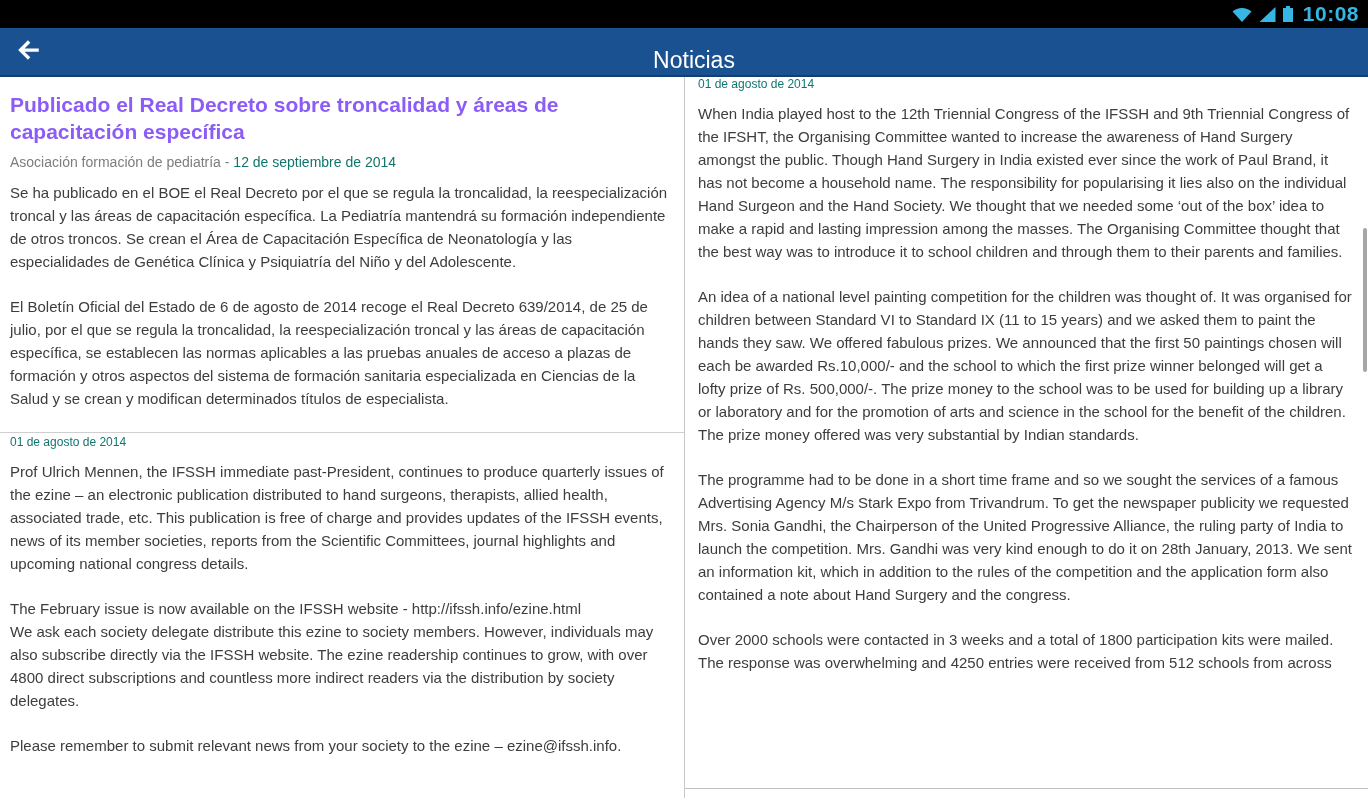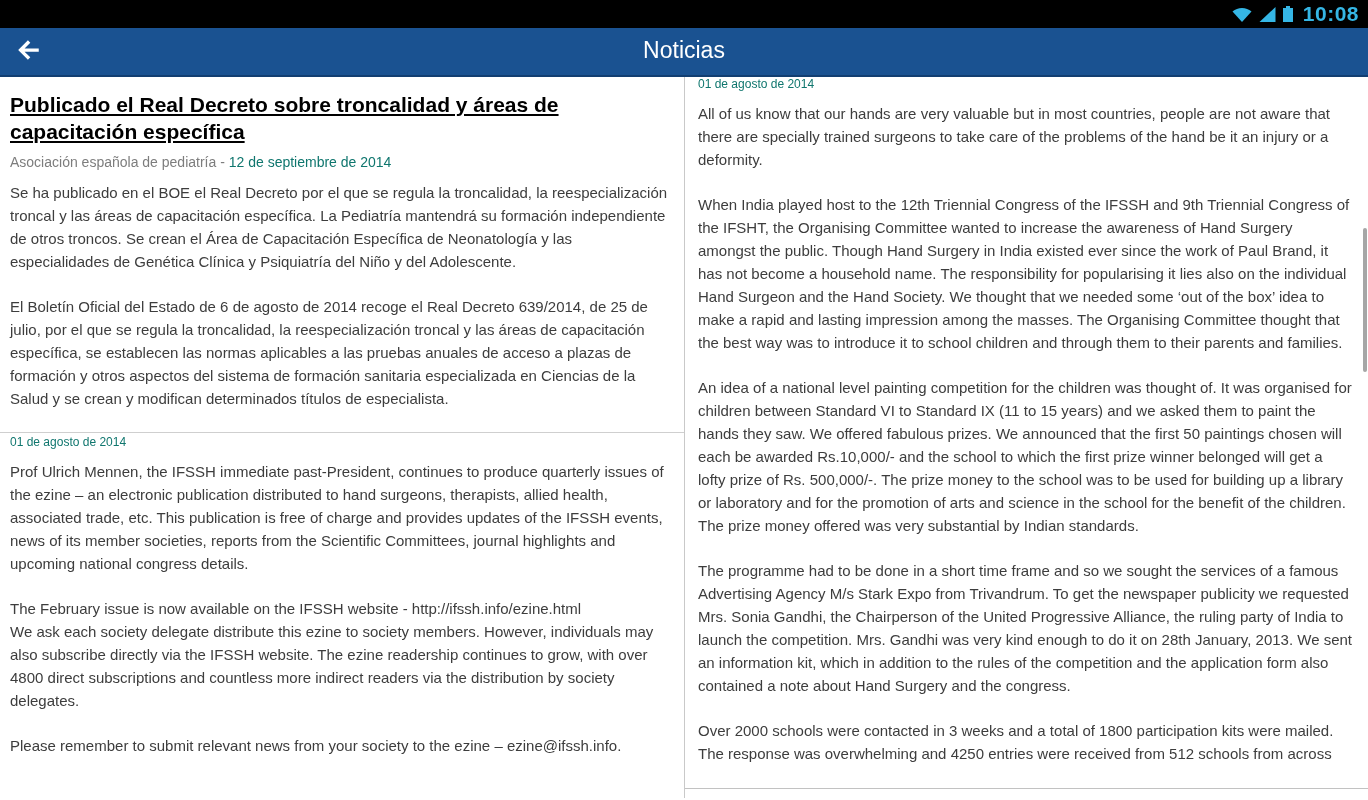--- a/index.html
+++ b/index.html
@@ -21,36 +21,36 @@
   .app-header {
     height: 49px; background: #1a5291; border-bottom: 2px solid #123e71;
     display: flex; align-items: center; position: relative; box-sizing: border-box;
   }
   .back-button {
     background: none; border: none; width: 58px; height: 100%;
     display: flex; align-items: center; justify-content: center; cursor: pointer; padding: 0;
   }
   .page-title {
     position: absolute; left: 50%; top: 50%; transform: translate(-50%, -54%);
-    color: #ffffff; font-size: 23px; font-weight: 400; margin: 0;
+    color: #ffffff; font-size: 23px; font-weight: 400; margin: 10px;
   }
 
   
   .content { display: flex; height: 721px; position: relative; background: #ffffff; }
   .column { box-sizing: border-box; overflow: hidden; height: 100%; }
   .left-column  { width: 684px; }
   .right-column { width: 683px; position: relative; }
   .column-divider { width: 1px; background: #c9c9c9; }
 
   .article { padding: 0 16px 0 10px; }
   .right-column .article { padding: 0 14px 0 13px; }
 
   .article-title {
     font-size: 21px; line-height: 27px; font-weight: bold;
-    color: #000000; margin: 14px 0 9px; text-decoration: underline;
+    color: #8b5cf6; margin: 14px 0 9px;
   }
   .byline { font-size: 14px; color: #7d7d7d; margin: 0 0 11px; }
   .byline .sep { color: #7d7d7d; }
   .byline .date { color: #0f766e; }
   .article-date { font-size: 12px; color: #0f766e; margin: 0 0 11px; }
   .article p {
     font-size: 15px; line-height: 23px; color: #3d3d3d;
     margin: 0 0 22px; white-space: pre-line;
   }
   .article-divider { border: none; border-top: 1px solid #cfcfcf; margin: 14px 0 2px; }
@@ -99,21 +99,21 @@
     </button>
     <h1 class="page-title">Noticias</h1>
   </div>
 
   <div class="content">
 
     <div class="column left-column">
 
       <article class="article">
         <h2 class="article-title">Publicado el Real Decreto sobre troncalidad y áreas de capacitación específica</h2>
-        <div class="byline"><span>Asociación española de pediatría</span><span class="sep"> - </span><span class="date">12 de septiembre de 2014</span></div>
+        <div class="byline"><span>Asociación formación de pediatría</span><span class="sep"> - </span><span class="date">12 de septiembre de 2014</span></div>
         <p>Se ha publicado en el BOE el Real Decreto por el que se regula la troncalidad, la reespecialización troncal y las áreas de capacitación específica. La Pediatría mantendrá su formación independiente de otros troncos. Se crean el Área de Capacitación Específica de Neonatología y las especialidades de Genética Clínica y Psiquiatría del Niño y del Adolescente.</p>
         <p>El Boletín Oficial del Estado de 6 de agosto de 2014 recoge el Real Decreto 639/2014, de 25 de julio, por el que se regula la troncalidad, la reespecialización troncal y las áreas de capacitación específica, se establecen las normas aplicables a las pruebas anuales de acceso a plazas de formación y otros aspectos del sistema de formación sanitaria especializada en Ciencias de la Salud y se crean y modifican determinados títulos de especialista.</p>
       </article>
 
       <hr class="article-divider">
 
       <article class="article">
         <div class="article-date">01 de agosto de 2014</div>
         <p>Prof Ulrich Mennen, the IFSSH immediate past-President, continues to produce quarterly issues of the ezine – an electronic publication distributed to hand surgeons, therapists, allied health, associated trade, etc. This publication is free of charge and provides updates of the IFSSH events, news of its member societies, reports from the Scientific Committees, journal highlights and upcoming national congress details.</p>
         <p>The February issue is now available on the IFSSH website - http://ifssh.info/ezine.html
@@ -122,21 +122,20 @@
       </article>
 
     </div>
 
     <div class="column-divider"></div>
 
     <div class="column right-column">
 
       <article class="article">
         <div class="article-date">01 de agosto de 2014</div>
-        <p>All of us know that our hands are very valuable but in most countries, people are not aware that there are specially trained surgeons to take care of the problems of the hand be it an injury or a deformity.</p>
         <p>When India played host to the 12th Triennial Congress of the IFSSH and 9th Triennial Congress of the IFSHT, the Organising Committee wanted to increase the awareness of Hand Surgery amongst the public. Though Hand Surgery in India existed ever since the work of Paul Brand, it has not become a household name. The responsibility for popularising it lies also on the individual Hand Surgeon and the Hand Society. We thought that we needed some ‘out of the box’ idea to make a rapid and lasting impression among the masses. The Organising Committee thought that the best way was to introduce it to school children and through them to their parents and families.</p>
         <p>An idea of a national level painting competition for the children was thought of. It was organised for children between Standard VI to Standard IX (11 to 15 years) and we asked them to paint the hands they saw. We offered fabulous prizes. We announced that the first 50 paintings chosen will each be awarded Rs.10,000/- and the school to which the first prize winner belonged will get a lofty prize of Rs. 500,000/-. The prize money to the school was to be used for building up a library or laboratory and for the promotion of arts and science in the school for the benefit of the children. The prize money offered was very substantial by Indian standards.</p>
         <p>The programme had to be done in a short time frame and so we sought the services of a famous Advertising Agency M/s Stark Expo from Trivandrum. To get the newspaper publicity we requested Mrs. Sonia Gandhi, the Chairperson of the United Progressive Alliance, the ruling party of India to launch the competition. Mrs. Gandhi was very kind enough to do it on 28th January, 2013. We sent an information kit, which in addition to the rules of the competition and the application form also contained a note about Hand Surgery and the congress.</p>
         <p>Over 2000 schools were contacted in 3 weeks and a total of 1800 participation kits were mailed. The response was overwhelming and 4250 entries were received from 512 schools from across</p>
       </article>
 
       <div class="bottom-divider"></div>
     </div>
 
     <div class="scrollbar-thumb"></div>

